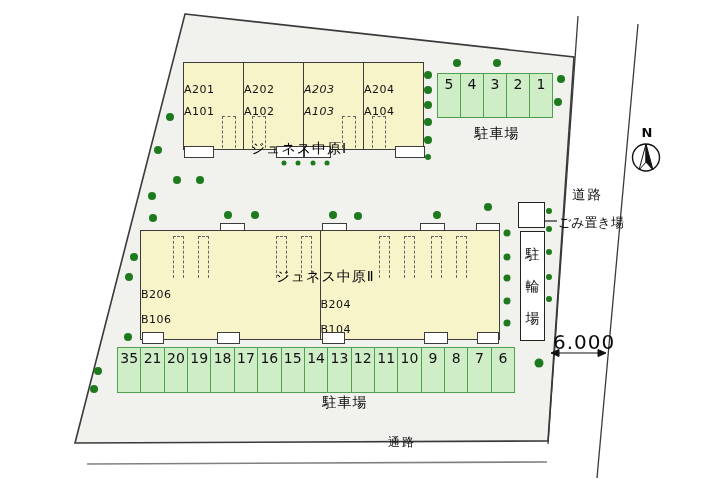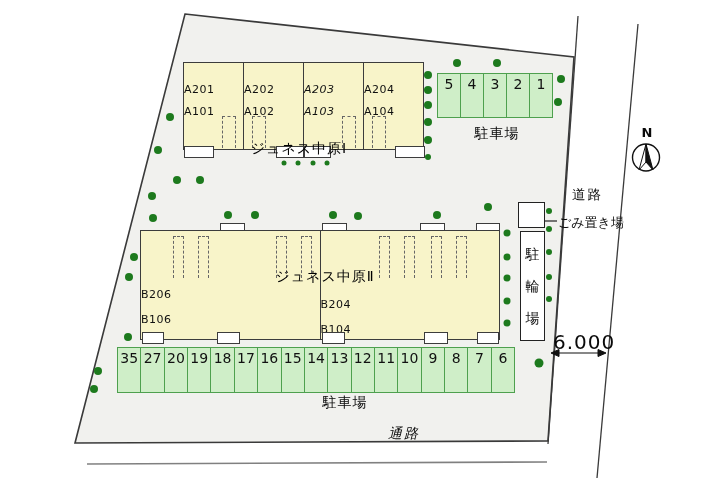--- a/index.html
+++ b/index.html
@@ -175,21 +175,21 @@
       <div class="stall">5</div>
       <div class="stall">4</div>
       <div class="stall">3</div>
       <div class="stall">2</div>
       <div class="stall">1</div>
     </div>
   <div class="lbl ctr" style="left:497px;top:125px;font-size:14px;letter-spacing:1px;">駐車場</div>
 
   <div class="park" id="park-bottom" style="left:117px;top:347px;width:398px;height:46px;">
       <div class="stall">35</div>
-      <div class="stall">27</div>
+      <div class="stall">21</div>
       <div class="stall">20</div>
       <div class="stall">19</div>
       <div class="stall">18</div>
       <div class="stall">17</div>
       <div class="stall">16</div>
       <div class="stall">15</div>
       <div class="stall">14</div>
       <div class="stall">13</div>
       <div class="stall">12</div>
       <div class="stall">11</div>
@@ -204,21 +204,21 @@
   <div class="whitebox" style="left:518px;top:202px;width:27px;height:26px;"></div>
   <div class="lbl" style="left:558px;top:214px;font-size:13px;">ごみ置き場</div>
 
   <div class="whitebox" id="bicycle-box" style="left:520px;top:231px;width:25px;height:110px;">
       <span>駐</span>
       <span>輪</span>
       <span>場</span>
     </div>
 
   <div class="lbl" style="left:572px;top:186px;font-size:13.5px;letter-spacing:2px;">道路</div>
-  <div class="lbl" style="left:388px;top:425px;font-size:14px;letter-spacing:2px;font-style:italic;">通路</div>
+  <div class="lbl" style="left:388px;top:434px;font-size:12px;letter-spacing:2px;">通路</div>
   <div class="lbl" style="left:553px;top:330px;font-size:20px;letter-spacing:1px;">6.000</div>
   <div class="lbl ctr" style="left:647px;top:125px;font-size:13px;font-weight:bold;">N</div>
 
 <div class="stair" style="left: 222px; top: 116px; width: 14px; height: 32px;"></div>
     <div class="stair" style="left: 252px; top: 116px; width: 14px; height: 32px;"></div>
     <div class="stair" style="left: 342px; top: 116px; width: 14px; height: 32px;"></div>
     <div class="stair" style="left: 372px; top: 116px; width: 14px; height: 32px;"></div>
     <div class="stair" style="left: 173px; top: 236px; width: 11px; height: 42px;"></div>
     <div class="stair" style="left: 198px; top: 236px; width: 11px; height: 42px;"></div>
     <div class="stair" style="left: 276px; top: 236px; width: 11px; height: 42px;"></div>

